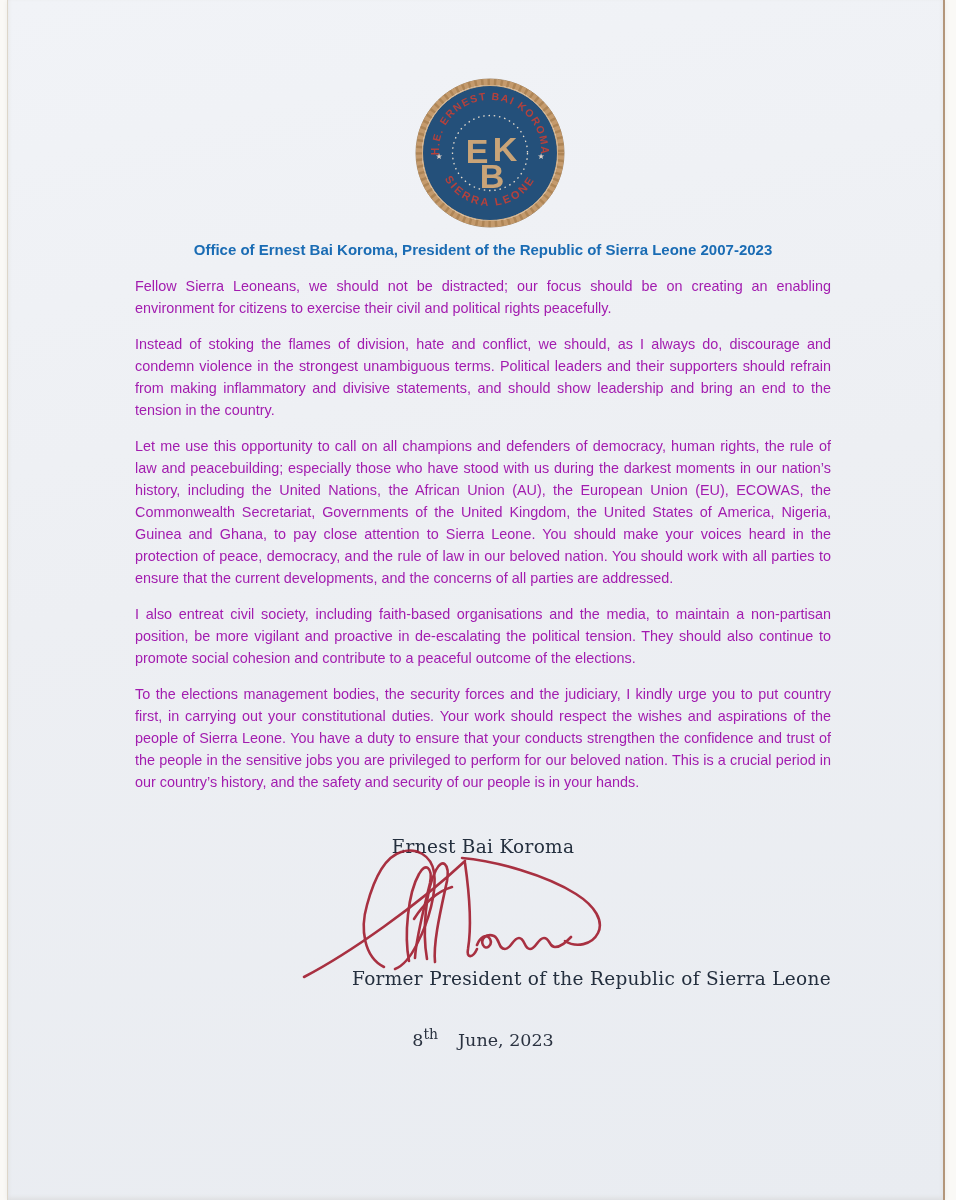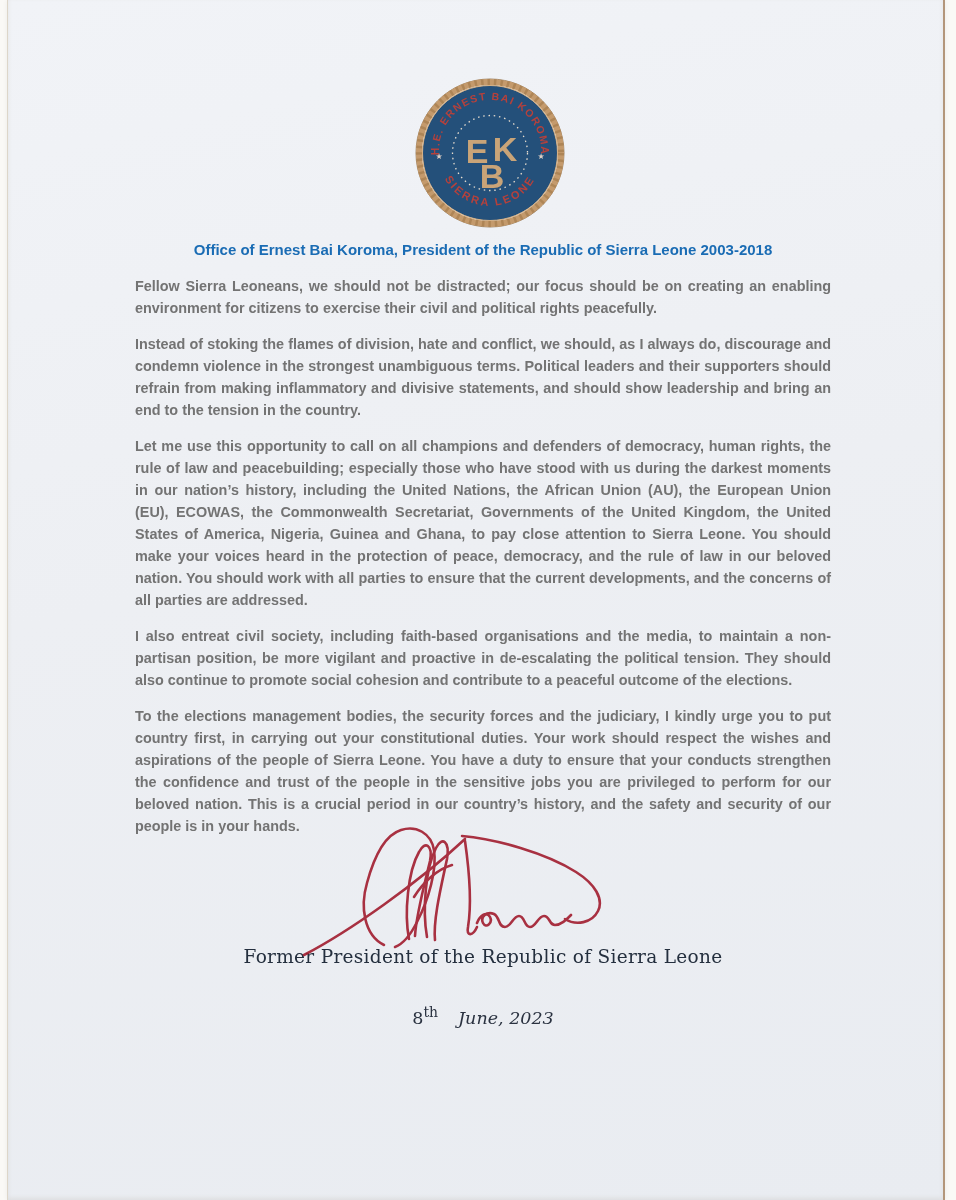--- a/index.html
+++ b/index.html
@@ -10,33 +10,33 @@
          background:linear-gradient(168deg,#f1f3f7 0%,#edeff3 45%,#e9ecf1 100%);
          border-left:1px solid #ddd6c9;border-right:2px solid #b3967a;
          box-shadow:inset 0 -2px 4px rgba(120,100,70,.10), 0 0 5px rgba(0,0,0,.06);}
   
   .seal{position:absolute;left:414px;top:77px;width:152px;height:152px;}
   
   .letter{position:absolute;left:135px;top:0;width:696px;}
   .letterhead-title{margin:239px 0 0;text-align:center;font-weight:bold;font-size:15px;
                     line-height:22px;color:#1a6cb4;}
   .body-par{margin:14px 0 0;text-align:justify;font-size:14.4px;line-height:22px;
-            color:#737373;font-weight:bold;}
+            color:#a21caf;}
   .closing{margin:18px 0 0;font-family:"DejaVu Serif",serif;font-size:17px;line-height:24px;
            color:#26384d;}
   .signatory-name{margin:42px 0 0;text-align:center;font-family:"DejaVu Serif",serif;
                   font-size:18.5px;line-height:24px;color:#242f3e;letter-spacing:.3px;}
   .sig-anchor{position:relative;height:0;}
   .sig-svg{position:absolute;left:133px;top:-14px;width:340px;height:135px;}
-  .signatory-title{margin:107px 0 0;text-align:center;font-family:"DejaVu Serif",serif;
+  .signatory-title{margin:107px 0 0;text-align:right;font-family:"DejaVu Serif",serif;
                    font-size:18.5px;line-height:26px;color:#242f3e;letter-spacing:.3px;}
   .date-line{margin:36px 0 0;text-align:center;font-family:"DejaVu Serif",serif;
              font-size:17.5px;line-height:24px;color:#2a3240;}
   .date-line sup{font-size:14px;line-height:0;}
-  .date-rest{margin-left:20px;font-style:italic;}
+  .date-rest{margin-left:20px;}
 </style>
 </head>
 <body>
 
 <div class="page">
   <div class="paper"></div>
 
   <svg class="seal" viewBox="0 0 152 152">
     <circle cx="76" cy="76" r="74" fill="none" stroke="#8a6a42" stroke-width="0.8"></circle>
     <circle cx="76" cy="76" r="71" fill="none" stroke="#c49a6c" stroke-width="6"></circle>
@@ -56,29 +56,30 @@
     <text x="127" y="82" font-size="8" fill="#decfc4" text-anchor="middle">★</text>
     <circle cx="76" cy="76" r="37.5" fill="none" stroke="#e7ddcf" stroke-width="1.3" stroke-dasharray="1.5 3.8"></circle>
     <g font-family="Liberation Sans, sans-serif" font-weight="bold" fill="#c9a478">
       <text x="63" y="86" font-size="34" text-anchor="middle">E</text>
       <text x="91" y="84" font-size="34" text-anchor="middle">K</text>
       <text x="78" y="111" font-size="34" text-anchor="middle">B</text>
     </g>
   </svg>
 
   <div class="letter">
-    <div class="letterhead-title">Office of Ernest Bai Koroma, President of the Republic of Sierra Leone 2003-2018</div>
+    <div class="letterhead-title">Office of Ernest Bai Koroma, President of the Republic of Sierra Leone 2007-2023</div>
 
     <p class="body-par">Fellow Sierra Leoneans, we should not be distracted; our focus should be on creating an enabling environment for citizens to exercise their civil and political rights peacefully.</p>
     <p class="body-par">Instead of stoking the flames of division, hate and conflict, we should, as I always do, discourage and condemn violence in the strongest unambiguous terms. Political leaders and their supporters should refrain from making inflammatory and divisive statements, and should show leadership and bring an end to the tension in the country.</p>
     <p class="body-par">Let me use this opportunity to call on all champions and defenders of democracy, human rights, the rule of law and peacebuilding; especially those who have stood with us during the darkest moments in our nation’s history, including the United Nations, the African Union (AU), the European Union (EU), ECOWAS, the Commonwealth Secretariat, Governments of the United Kingdom, the United States of America, Nigeria, Guinea and Ghana, to pay close attention to Sierra Leone. You should make your voices heard in the protection of peace, democracy, and the rule of law in our beloved nation. You should work with all parties to ensure that the current developments, and the concerns of all parties are addressed.</p>
     <p class="body-par">I also entreat civil society, including faith-based organisations and the media, to maintain a non-partisan position, be more vigilant and proactive in de-escalating the political tension. They should also continue to promote social cohesion and contribute to a peaceful outcome of the elections.</p>
     <p class="body-par">To the elections management bodies, the security forces and the judiciary, I kindly urge you to put country first, in carrying out your constitutional duties. Your work should respect the wishes and aspirations of the people of Sierra Leone. You have a duty to ensure that your conducts strengthen the confidence and trust of the people in the sensitive jobs you are privileged to perform for our beloved nation. This is a crucial period in our country’s history, and the safety and security of our people is in your hands.</p>
 
 
+    <div class="signatory-name">Ernest Bai Koroma</div>
 
     <div class="sig-anchor">
       <svg class="sig-svg" viewBox="0 0 340 135">
         <g fill="none" stroke="#a32133" stroke-width="2.6" stroke-linecap="round" opacity="0.92">
           <path d="M116 122 C96 112 92 84 99 60 C106 34 117 12 133 7 C148 2 163 10 166 27 C169 46 161 76 149 99 C143 111 135 121 127 124"></path>
           <path d="M141 116 C136 90 140 48 151 29 C157 17 165 22 162 38 C156 63 148 93 147 113"></path>
           <path d="M159 114 C154 86 158 44 168 25 C174 13 182 18 179 36 C173 64 165 97 167 117"></path>
           <path d="M146 74 C156 58 170 46 184 42"></path>
           <path d="M197 18 C201 46 204 80 200 104 C198 114 205 113 209 104"></path>
           <path d="M209 100 C212 92 219 88 222 94 C225 100 218 106 215 100 C212 94 219 88 226 91 C232 94 230 104 237 104 C243 104 245 93 251 93 C257 93 256 104 262 104 C268 104 270 93 276 93 C282 93 281 102 287 102 C293 102 298 97 303 92"></path>

